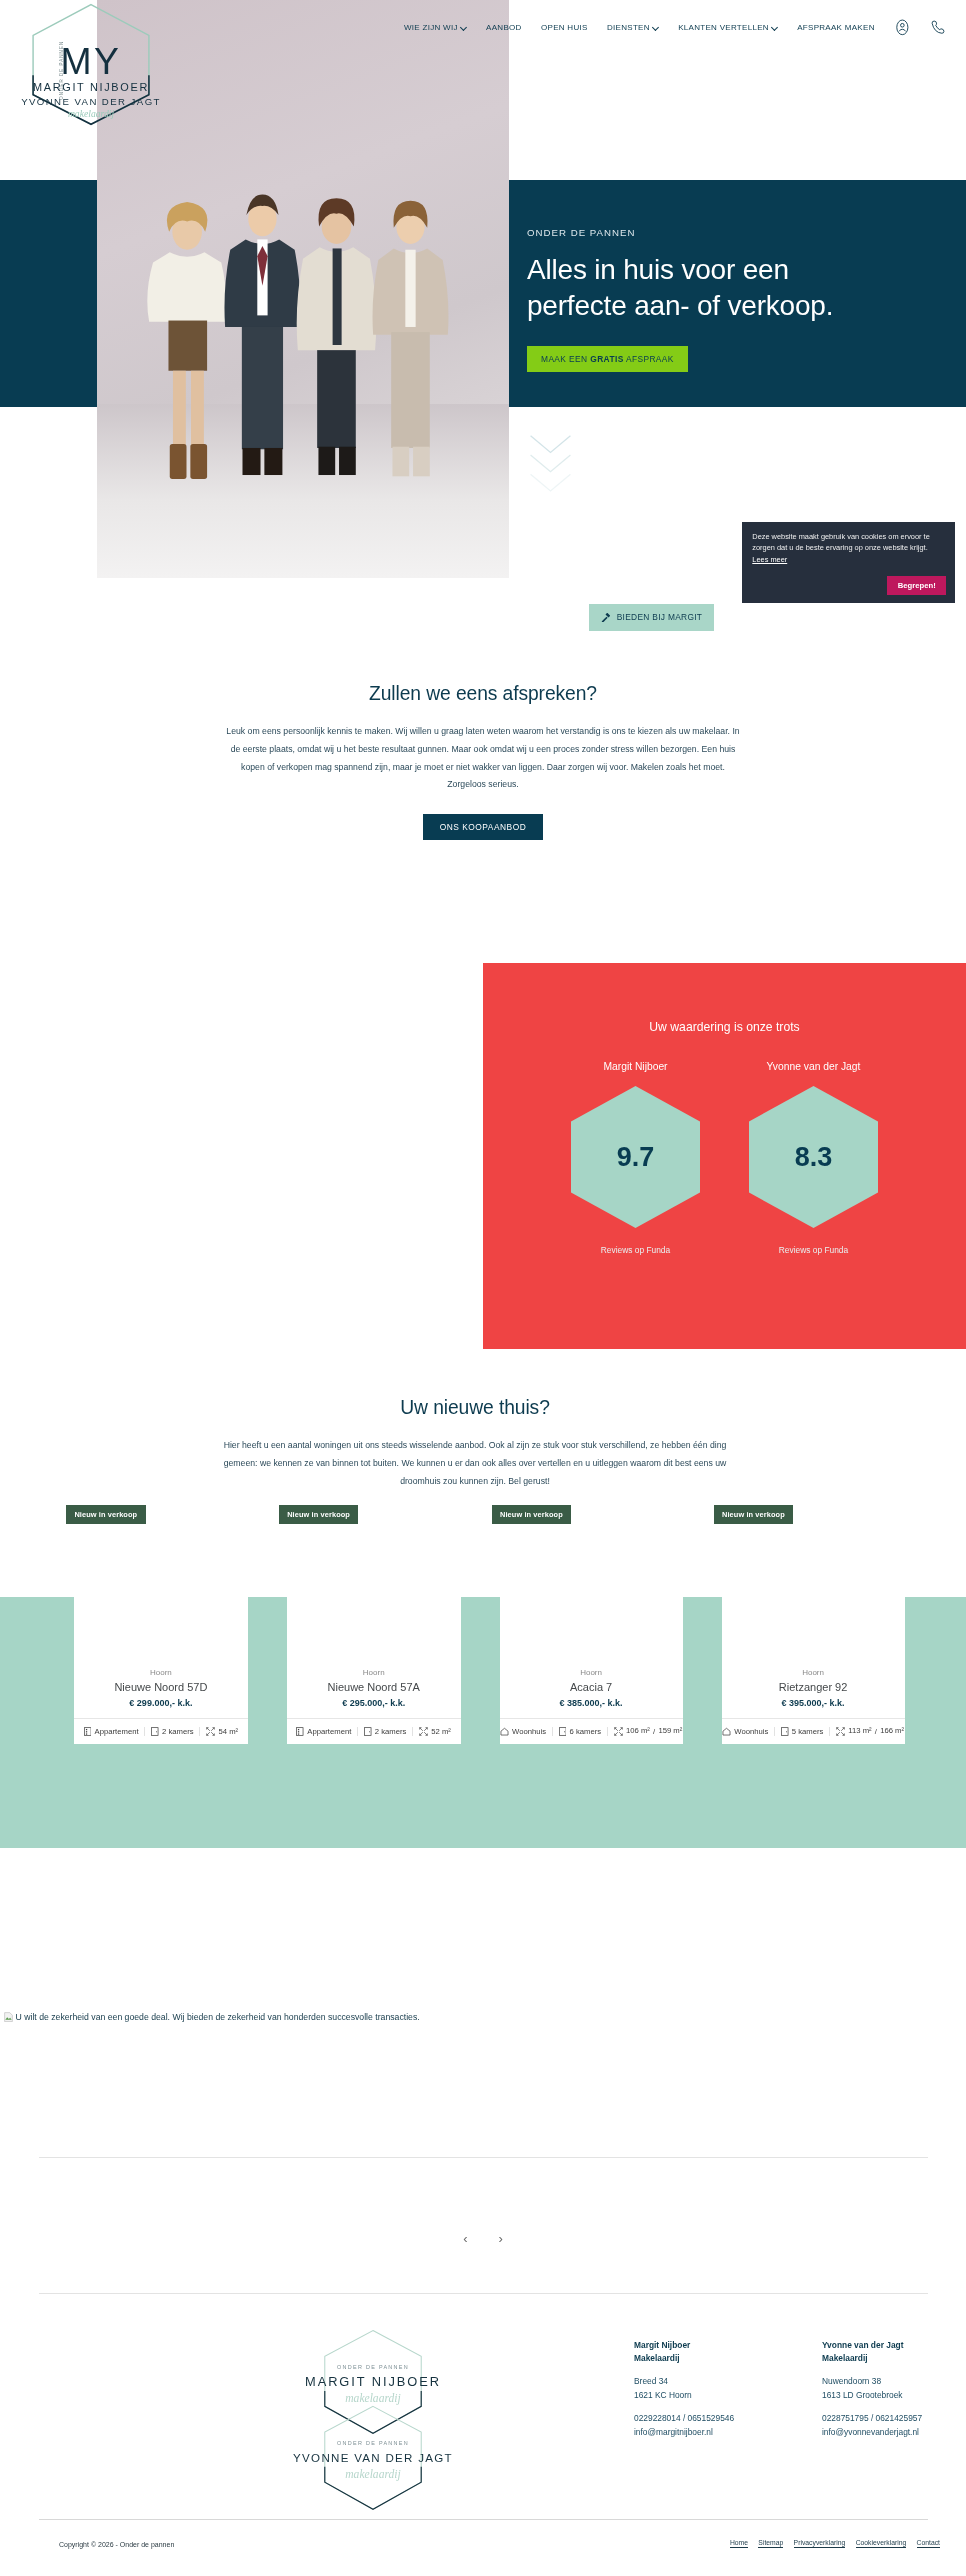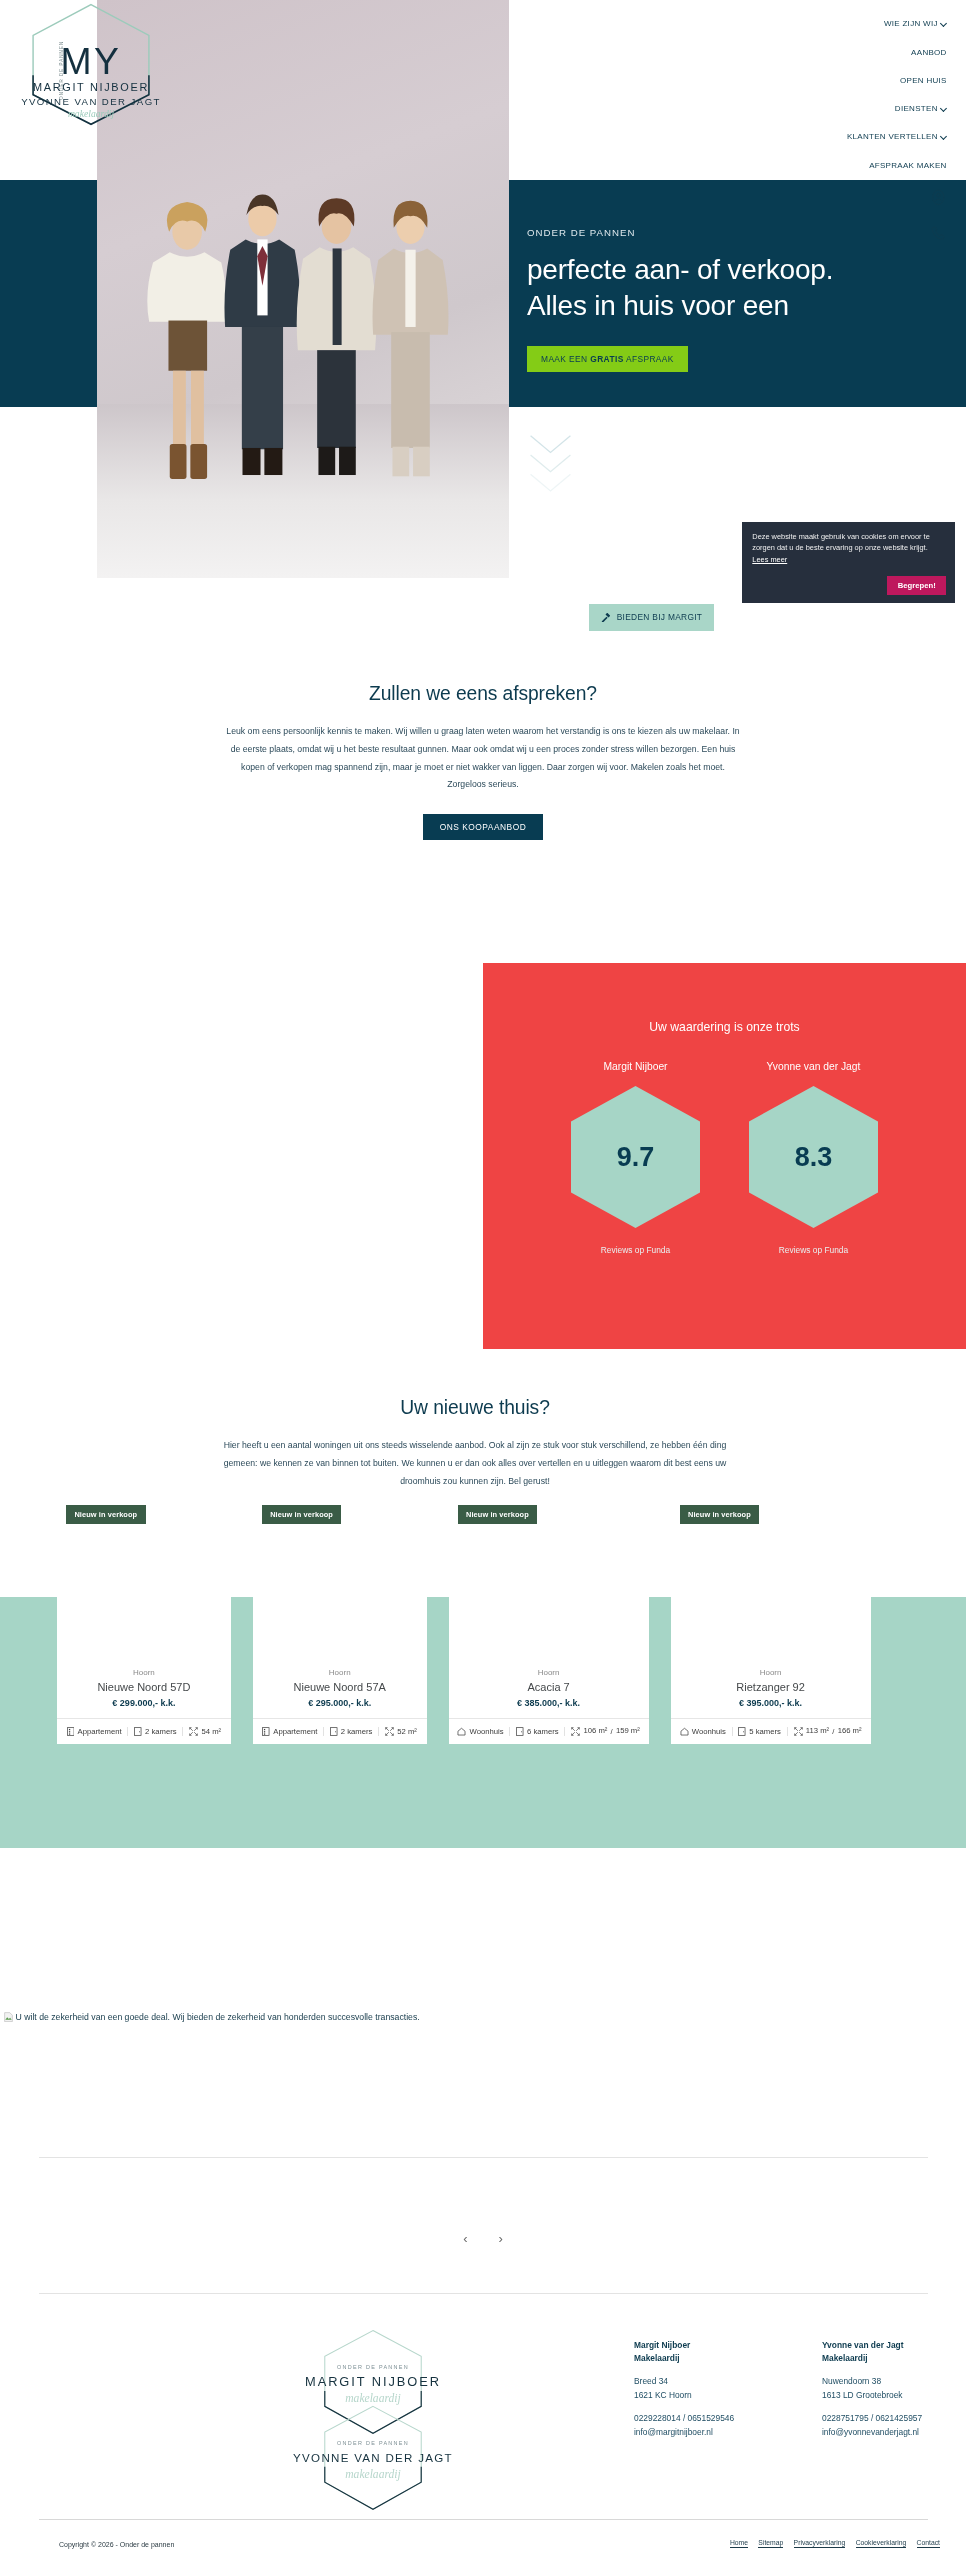--- a/index.html
+++ b/index.html
@@ -15,21 +15,21 @@
 
   
   .header { position:absolute; top:0; left:0; width:966px; height:173px; z-index:40; }
   .logo-box {
     position:absolute; left:13px; top:-3.9px; width:155px; height:132px;
     display:flex; align-items:center; justify-content:center; z-index:6;
   }
   .logo-svg { width:148px; height:129px; display:block; }
   .nav {
     position:absolute; right:19.3px; top:19.3px;
-    display:flex; align-items:flex-end; gap:19.3px;flex-direction:column;
+    display:flex; align-items:center; gap:19.3px;
   }
   .nav-item {
     font-size:8px; letter-spacing:0.3px; color:#0d3b4f;
     text-transform:uppercase; white-space:nowrap;
     display:flex; align-items:center; gap:3.2px; cursor:pointer;
     font-family:"Liberation Sans", sans-serif;
   }
   .caret { display:inline-block; width:5.8px; height:5.8px; position:relative; top:-0.6px;}
   .caret:after{
     content:""; position:absolute; left:0; top:0.6px; width:3.9px; height:3.9px;
@@ -127,21 +127,21 @@
   
   .sec-thuis { position:absolute; top:1397px; left:0; width:950px; text-align:center; }
 
   .cards-band { position:absolute; top:1597px; left:0; width:966px; height:251px; background:#a6d5c6; }
   .cards-row { position:absolute; top:1533px; left:0; width:800px; display:flex; gap:22px; padding:0 57px; }
   .card { position:relative; width:200px; }
   .badge {
     position:absolute; left:9px; top:-28px; background:#3a5c46; color:#fff;
     font-size:7.4px; font-weight:700; padding:5.2px 8.4px; letter-spacing:0.1px; z-index:4;
   }
-  .card-inner { background:#fff; padding-top:135px; }
+  .card-inner { background:#fff; padding-top:135px;margin-left:17px; }
   .card-city { font-size:8px; color:#8a8a8a; text-align:center; }
   .card-addr { font-size:11px; color:#44484a; text-align:center; margin-top:3.9px; }
   .card-price { font-size:9px; font-weight:700; color:#0d3b4f; text-align:center; margin-top:5.2px; padding-bottom:10.3px;}
   .card-meta {
     border-top:0.6px solid #e6e6e6; display:flex; align-items:center; justify-content:center;
     padding:7.7px 3.9px; gap:0; font-size:7.7px; color:#3c3c3c;
   }
   .meta-i { display:flex; align-items:center; gap:3.2px; padding:0 5.8px; white-space:nowrap;}
   .meta-i + .meta-i { border-left:0.6px solid #e2e2e2; }
   .meta-stack { display:inline-flex; flex-direction:column; line-height:1.1; text-align:center;}
@@ -230,22 +230,22 @@
         </g>
       </svg>
     </div>
 
     <div class="hero-blue-left"></div>
     <div class="hero-blue" style="left:509px;width:457px;"></div>
 
     <div class="hero-text">
       <div class="kicker">ONDER DE PANNEN</div>
       <div class="hero-h1">
+        <div>Alles in huis voor een</div>
         <div>perfecte aan- of verkoop.</div>
-        <div>Alles in huis voor een</div>
       </div>
       <div class="hero-btn"><span>MAAK EEN </span><b>GRATIS</b><span> AFSPRAAK</span></div>
     </div>
 
     <div class="chevrons">
       <svg width="45" height="62" viewBox="0 0 70 96">
         <path d="M4 4 L35 30 L66 4" fill="none" stroke="#d3e4e8" stroke-width="2"></path>
         <path d="M4 34 L35 60 L66 34" fill="none" stroke="#dfeced" stroke-width="2"></path>
         <path d="M4 64 L35 90 L66 64" fill="none" stroke="#eef5f6" stroke-width="2"></path>
       </svg>

